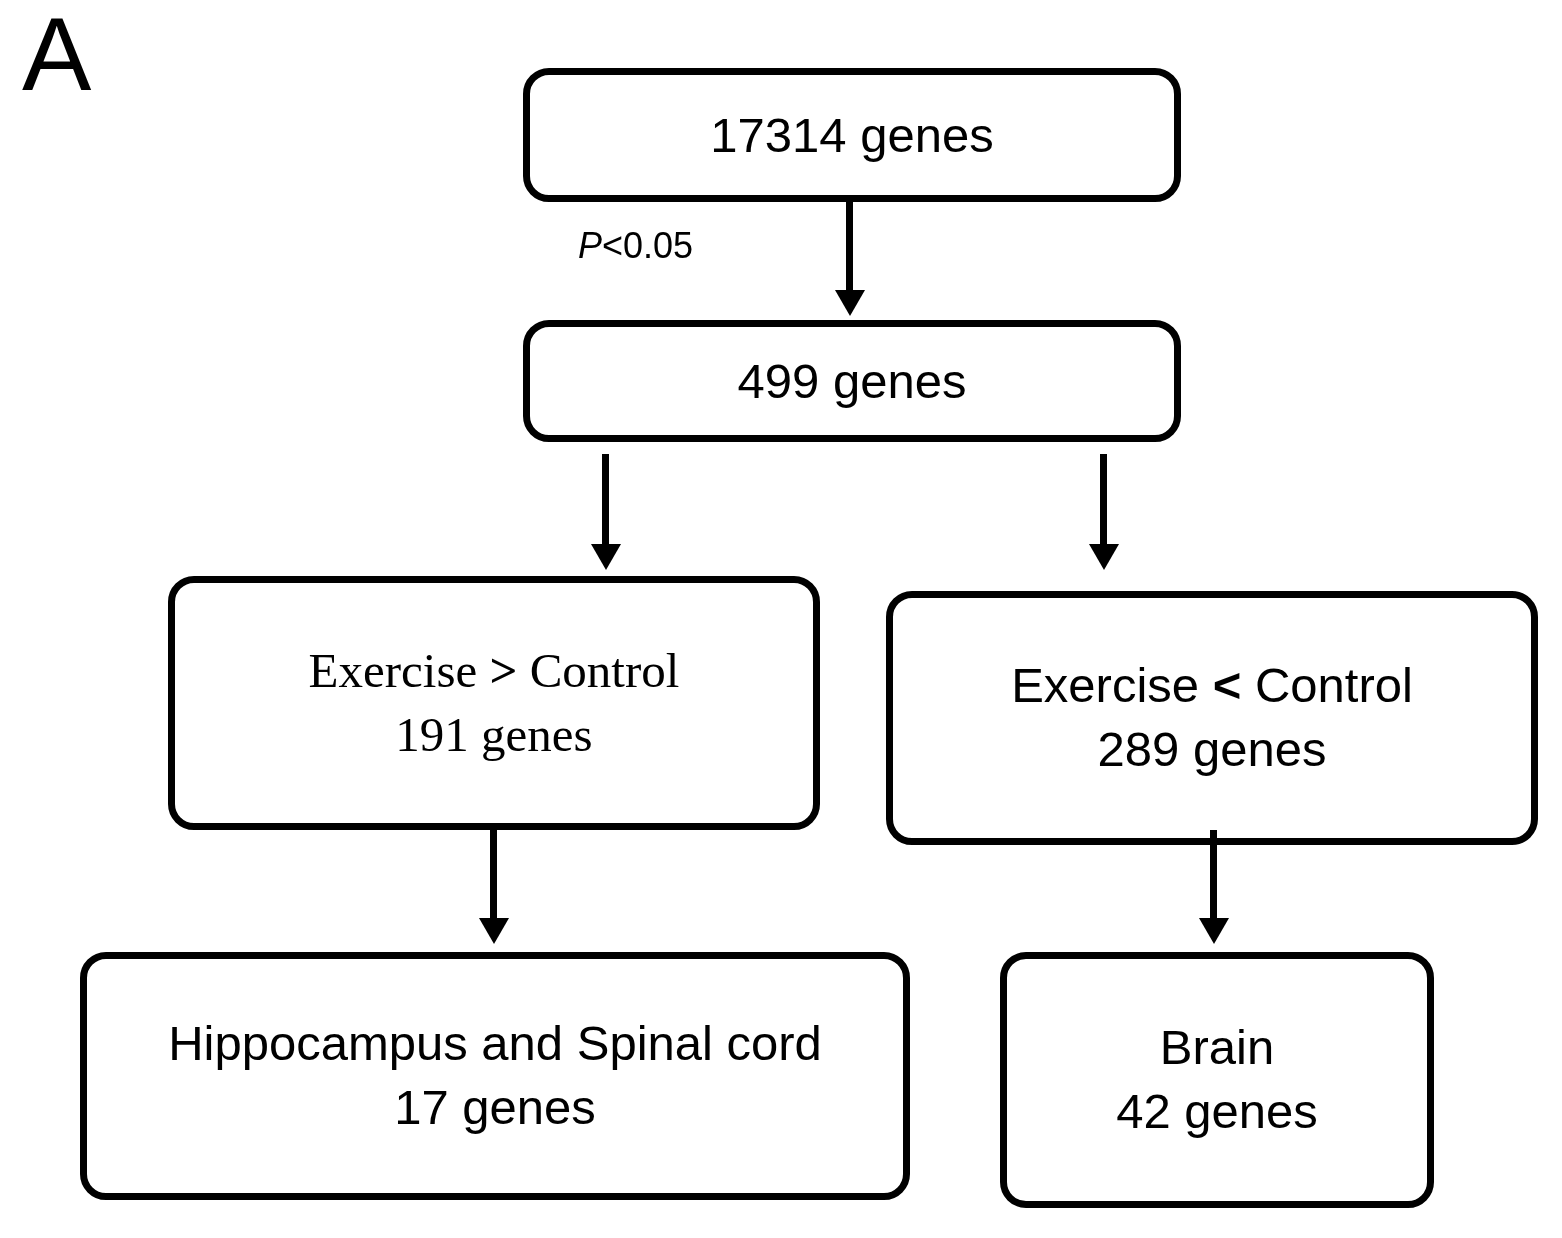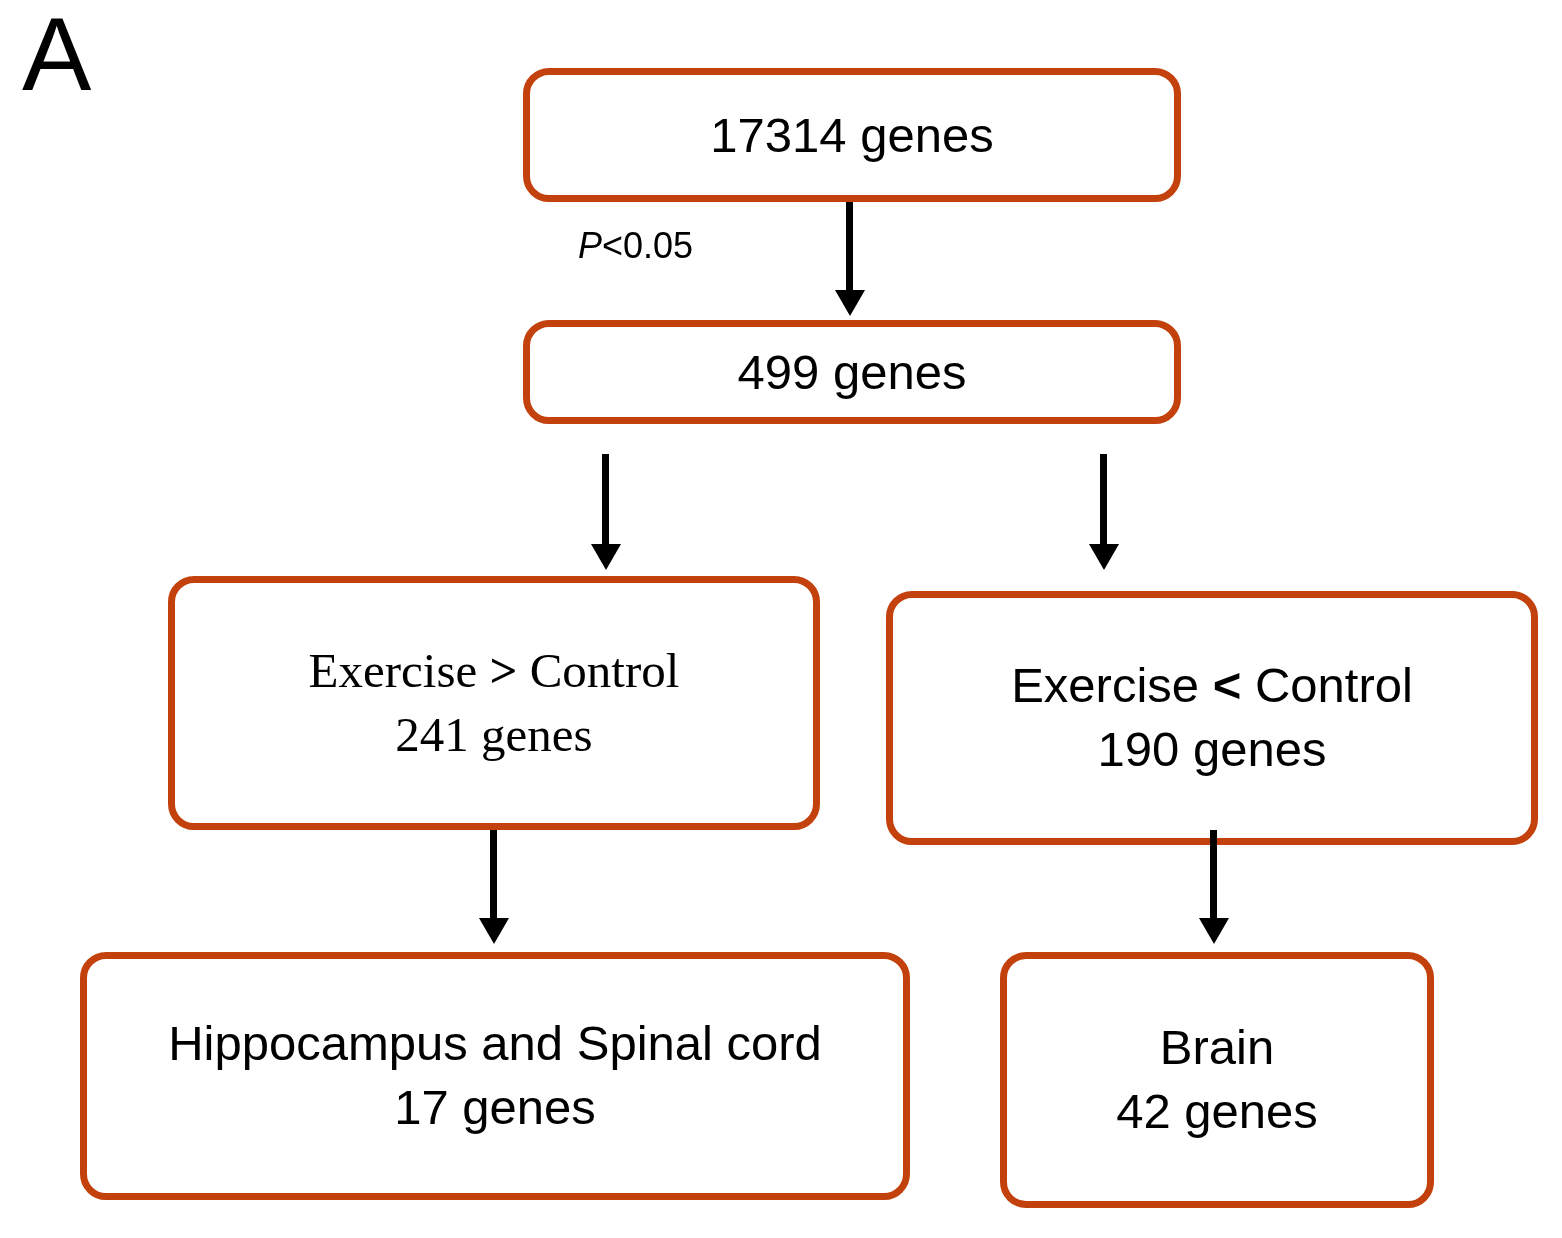--- a/index.html
+++ b/index.html
@@ -22,21 +22,21 @@
     top: 2px;
     font-size: 104px;
     line-height: 1;
     font-weight: 400;
     letter-spacing: 0px;
     color: #000000;
   }
   .node {
     position: absolute;
     box-sizing: border-box;
-    border: 7px solid #c2410c;
+    border: 7px solid #000000;
     border-radius: 26px;
     background: #ffffff;
     display: flex;
     align-items: center;
     justify-content: center;
     text-align: center;
   }
   .node .node-text {
     font-size: 49px;
     line-height: 1.28;
@@ -45,21 +45,21 @@
     padding: 0 14px;
   }
   .node.two-line .node-text {
     line-height: 1.30;
   }
   .op {
     font-weight: 700;
   }
   
   #node-all-genes   { left: 523px; top: 68px;  width: 658px; height: 134px; }
-  #node-sig-genes   { left: 523px; top: 320px; width: 658px; height: 104px; }
+  #node-sig-genes   { left: 523px; top: 320px; width: 658px; height: 122px; }
   #node-up          { left: 168px; top: 576px; width: 652px; height: 254px; font-family: Liberation Serif, serif; }
   #node-down        { left: 886px; top: 576px; width: 652px; height: 254px; margin-top: 15px; }
   #node-up-tissue   { left: 80px;  top: 952px; width: 830px; height: 248px; }
   #node-down-tissue { left: 1000px;top: 952px; width: 434px; height: 256px; align-items: center; }
 
   
   .arrow {
     position: absolute;
   }
   .arrow .shaft {
@@ -131,25 +131,25 @@
   <div class="arrow" id="arrow-split-left">
     <div class="shaft"></div>
     <div class="head"></div>
   </div>
   <div class="arrow" id="arrow-split-right">
     <div class="shaft"></div>
     <div class="head"></div>
   </div>
 
   <div class="node two-line" id="node-up">
-    <span class="node-text"><span>Exercise </span><span class="op">&gt;</span><span> Control</span><br><span>241 genes</span></span>
+    <span class="node-text"><span>Exercise </span><span class="op">&gt;</span><span> Control</span><br><span>191 genes</span></span>
   </div>
 
   <div class="node two-line" id="node-down">
-    <span class="node-text"><span>Exercise </span><span class="op">&lt;</span><span> Control</span><br><span>190 genes</span></span>
+    <span class="node-text"><span>Exercise </span><span class="op">&lt;</span><span> Control</span><br><span>289 genes</span></span>
   </div>
 
   <div class="arrow" id="arrow-up-tissue">
     <div class="shaft"></div>
     <div class="head"></div>
   </div>
   <div class="arrow" id="arrow-down-tissue">
     <div class="shaft"></div>
     <div class="head"></div>
   </div>

